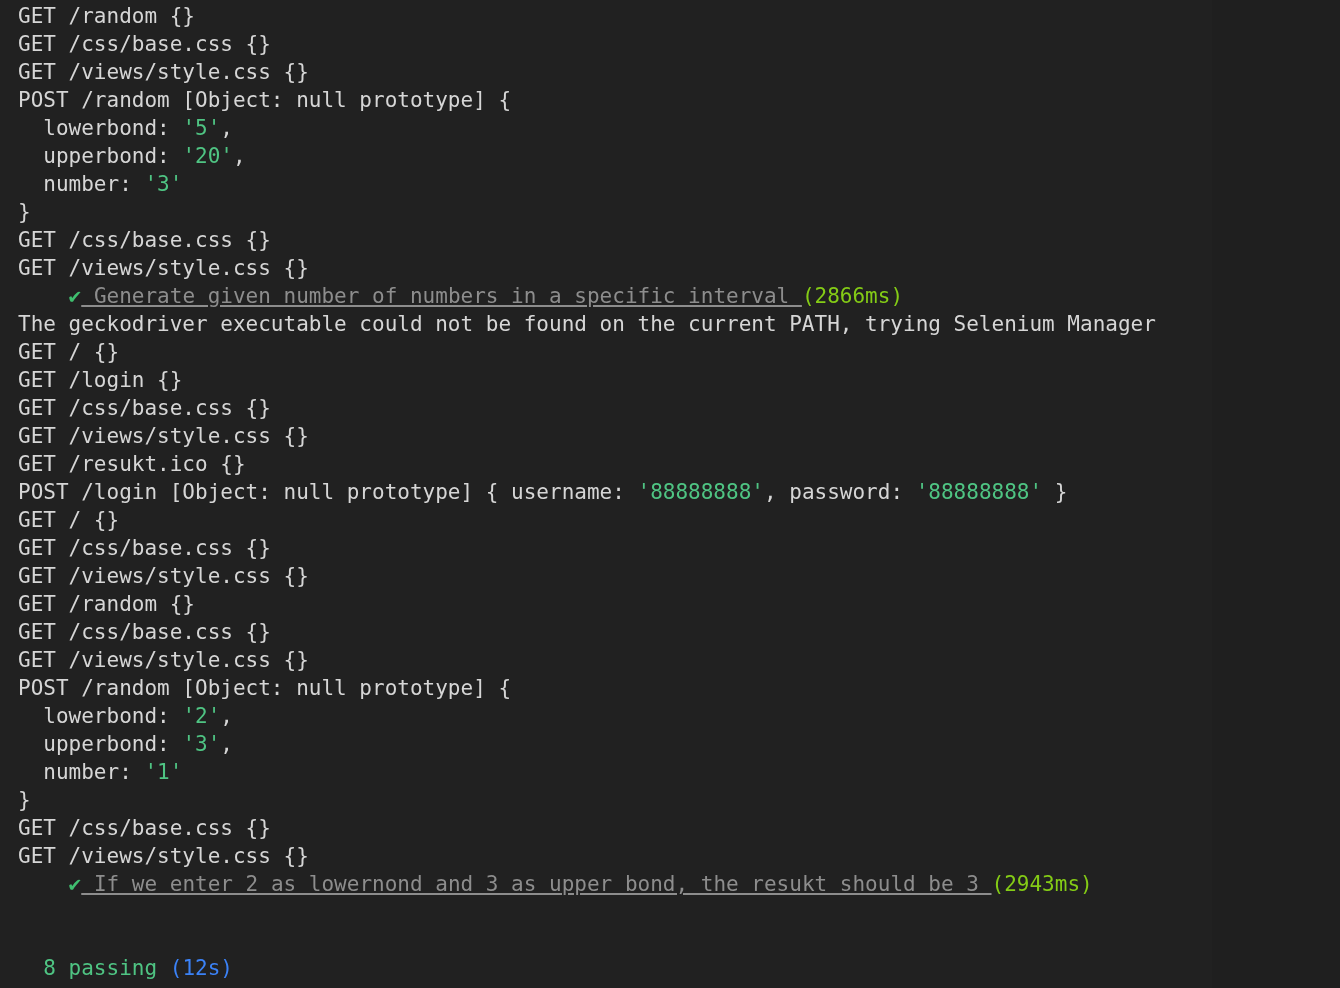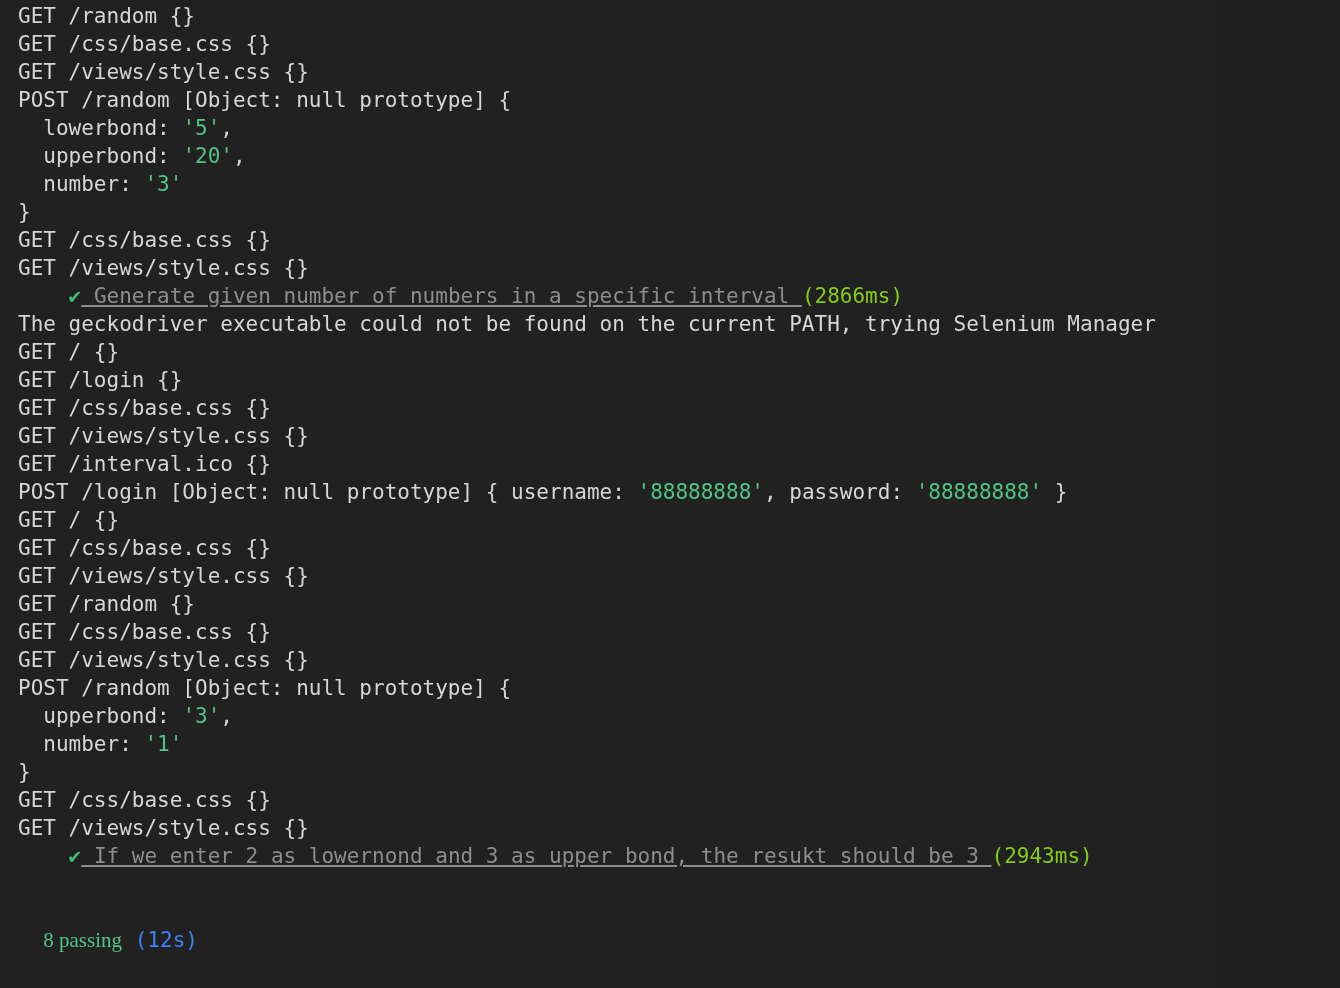--- a/index.html
+++ b/index.html
@@ -25,21 +25,21 @@
     padding-left: 18px;
     height: 28px;
     color: #d6d6d6;
   }
   .line.blank { color: transparent; }
   .seg-default { color: #d6d6d6; }
   .seg-value   { color: #4fc483; }
   .seg-dim     { color: #8d8d8d; text-decoration: underline; }
   .seg-time    { color: #84cc16; }
   .seg-check   { color: #3fbf6f; }
-  .seg-pass    { color: #4fc483; font-family: Liberation Serif, serif; }
+  .seg-pass    { color: #4fc483; }
   .seg-duration{ color: #3b82f6; }
 </style>
 </head>
 <body>
 
 <div id="terminal">
   <div id="terminal-lines">
       <div class="line"><span class="seg-default">GET /random {}</span></div>
       <div class="line"><span class="seg-default">GET /css/base.css {}</span></div>
       <div class="line"><span class="seg-default">GET /views/style.css {}</span></div>
@@ -49,29 +49,30 @@
       <div class="line"><span class="seg-default">  number: </span><span class="seg-value">'3'</span></div>
       <div class="line"><span class="seg-default">}</span></div>
       <div class="line"><span class="seg-default">GET /css/base.css {}</span></div>
       <div class="line"><span class="seg-default">GET /views/style.css {}</span></div>
       <div class="line"><span class="seg-default">    </span><span class="seg-check">✔</span><span class="seg-dim"> Generate given number of numbers in a specific interval </span><span class="seg-time">(2866ms)</span></div>
       <div class="line"><span class="seg-default">The geckodriver executable could not be found on the current PATH, trying Selenium Manager</span></div>
       <div class="line"><span class="seg-default">GET / {}</span></div>
       <div class="line"><span class="seg-default">GET /login {}</span></div>
       <div class="line"><span class="seg-default">GET /css/base.css {}</span></div>
       <div class="line"><span class="seg-default">GET /views/style.css {}</span></div>
-      <div class="line"><span class="seg-default">GET /interval.ico {}</span></div>
+      <div class="line"><span class="seg-default">GET /resukt.ico {}</span></div>
       <div class="line"><span class="seg-default">POST /login [Object: null prototype] { username: </span><span class="seg-value">'88888888'</span><span class="seg-default">, password: </span><span class="seg-value">'88888888'</span><span class="seg-default"> }</span></div>
       <div class="line"><span class="seg-default">GET / {}</span></div>
       <div class="line"><span class="seg-default">GET /css/base.css {}</span></div>
       <div class="line"><span class="seg-default">GET /views/style.css {}</span></div>
       <div class="line"><span class="seg-default">GET /random {}</span></div>
       <div class="line"><span class="seg-default">GET /css/base.css {}</span></div>
       <div class="line"><span class="seg-default">GET /views/style.css {}</span></div>
       <div class="line"><span class="seg-default">POST /random [Object: null prototype] {</span></div>
+      <div class="line"><span class="seg-default">  lowerbond: </span><span class="seg-value">'2'</span><span class="seg-default">,</span></div>
       <div class="line"><span class="seg-default">  upperbond: </span><span class="seg-value">'3'</span><span class="seg-default">,</span></div>
       <div class="line"><span class="seg-default">  number: </span><span class="seg-value">'1'</span></div>
       <div class="line"><span class="seg-default">}</span></div>
       <div class="line"><span class="seg-default">GET /css/base.css {}</span></div>
       <div class="line"><span class="seg-default">GET /views/style.css {}</span></div>
       <div class="line"><span class="seg-default">    </span><span class="seg-check">✔</span><span class="seg-dim"> If we enter 2 as lowernond and 3 as upper bond, the resukt should be 3 </span><span class="seg-time">(2943ms)</span></div>
       <div class="line blank"><span class="seg-default"> </span></div>
       <div class="line blank"><span class="seg-default"> </span></div>
       <div class="line"><span class="seg-default">  </span><span class="seg-pass">8 passing</span><span class="seg-default"> </span><span class="seg-duration">(12s)</span></div>
     </div>

